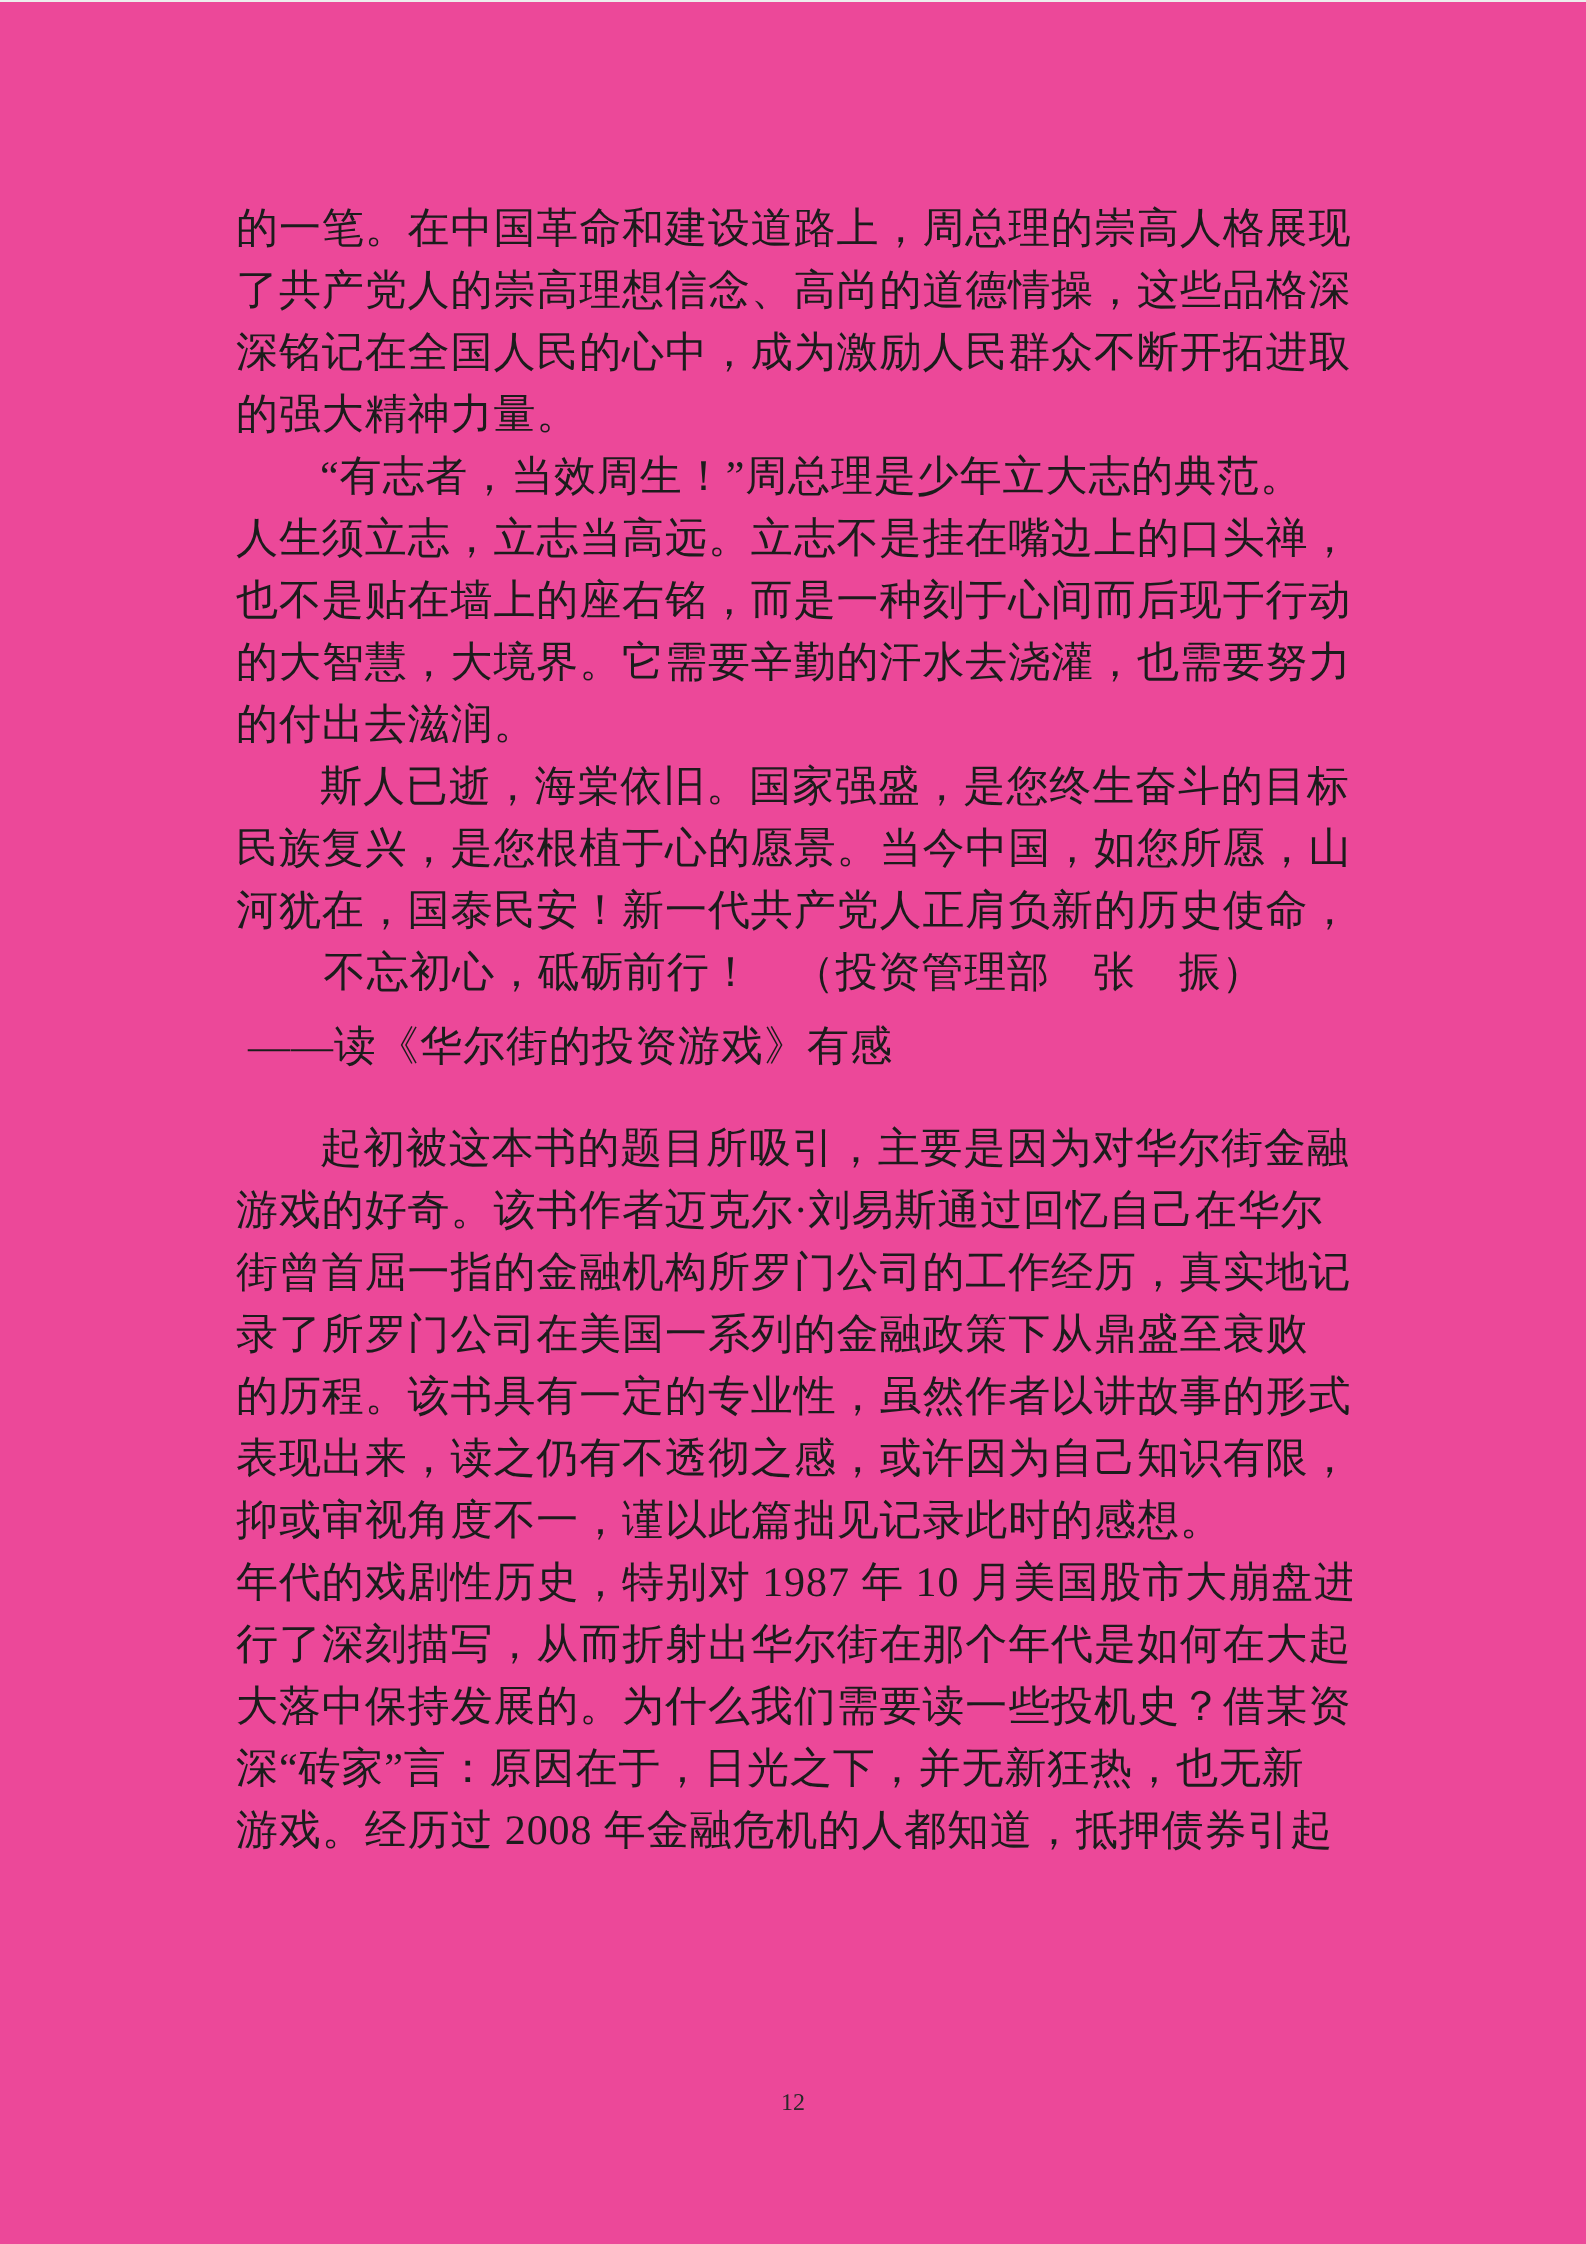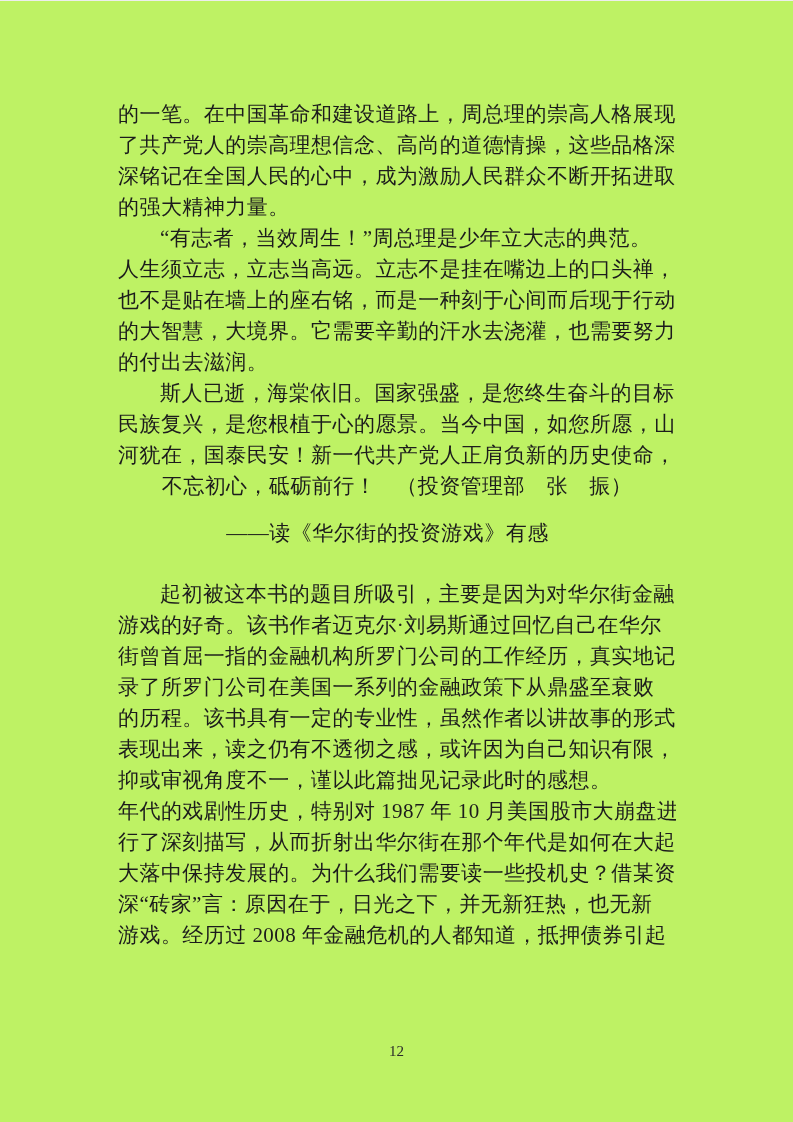--- a/index.html
+++ b/index.html
@@ -4,21 +4,21 @@
 <style>
   html, body {
     margin: 0;
     padding: 0;
     background: #ffffff;
   }
   .page {
     position: relative;
     width: 793px;
     height: 1122px;
-    background: #bef264;
+    background: #ec4899;
     overflow: hidden;
     font-family: "Liberation Serif", "DejaVu Serif", serif;
     color: #1c1c1c;
     border-top: 1px solid #ededed;
   }
   .content {
     position: absolute;
     left: 118px;
     top: 98px;
     width: 558px;
@@ -43,35 +43,35 @@
   .title {
     margin: 22px 0 0 0;
     font-size: 27px;
     line-height: 36px;
     font-weight: bold;
     text-align: center;
     letter-spacing: 1px;
     color: #111111;
   }
   .subtitle {
-    margin: 16px;
+    margin: 6px;
     font-size: 21px;
     line-height: 31px;
-    text-align: center;
+    text-align: left;
     padding-right: 19px;
     letter-spacing: 0.5px;
   }
-  .para-gap { margin-top: 30px; }
+  .para-gap { margin-top: 20px; }
   .page-number {
     position: absolute;
     top: 1040px;
     left: 0;
     width: 793px;
     text-align: center;
-    font-size: 15px;
+    font-size: 12px;
     line-height: 20px;
     color: #2a2a2a;
   }
 </style>
 </head>
 <body>
 
 <div class="page">
   <div class="content">
 

